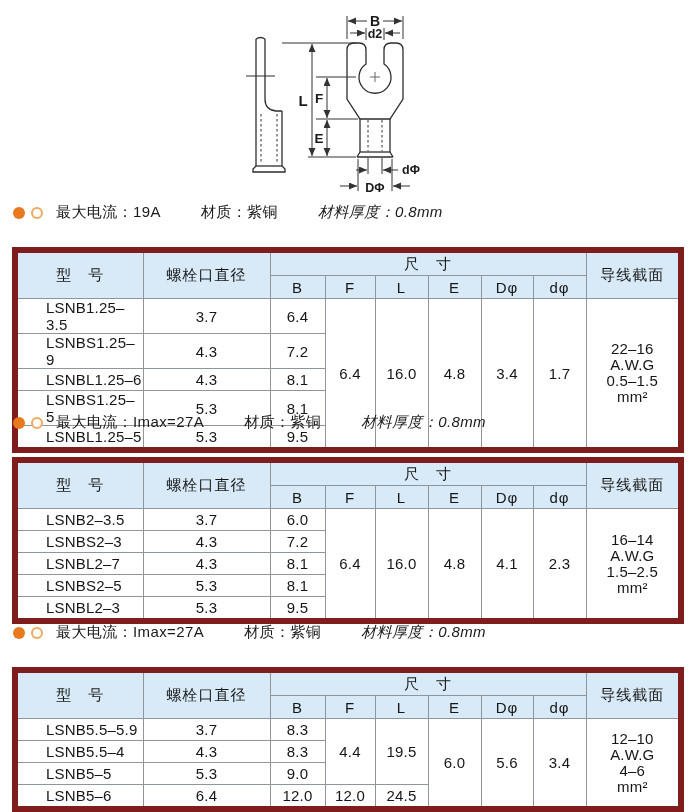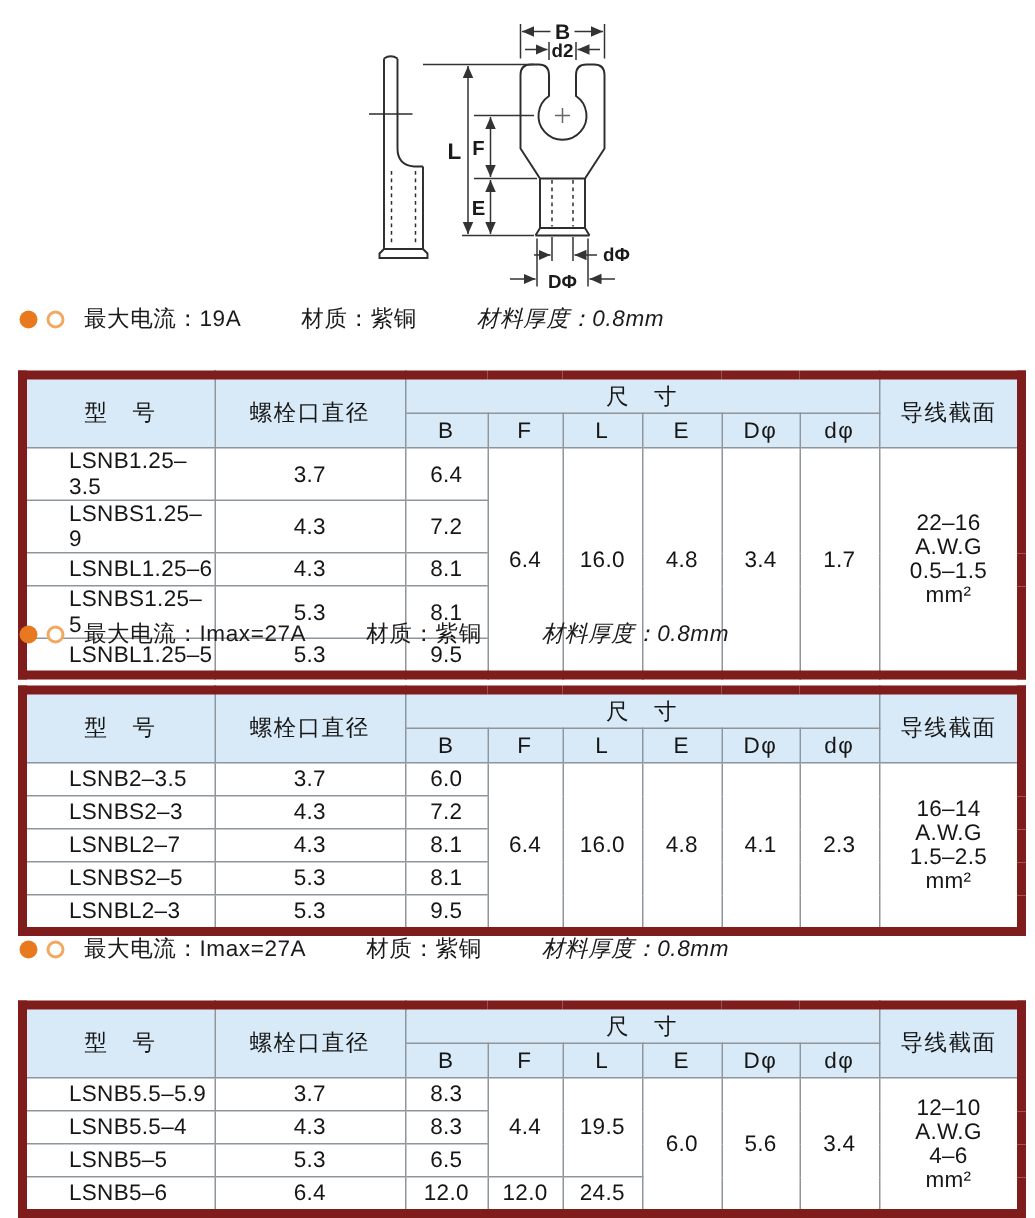--- a/index.html
+++ b/index.html
@@ -313,21 +313,21 @@
           <td rowspan="4" class="wire-cell">12–10<br>A.W.G<br>4–6<br>mm²</td>
         </tr>
         <tr>
           <td class="model-cell">LSNB5.5–4</td>
           <td>4.3</td>
           <td>8.3</td>
         </tr>
         <tr>
           <td class="model-cell">LSNB5–5</td>
           <td>5.3</td>
-          <td>6.5</td>
+          <td>9.0</td>
         </tr>
         <tr>
           <td class="model-cell">LSNB5–6</td>
           <td>6.4</td>
           <td>12.0</td>
           <td>12.0</td>
           <td>24.5</td>
         </tr>
       </tbody>
     </table>

